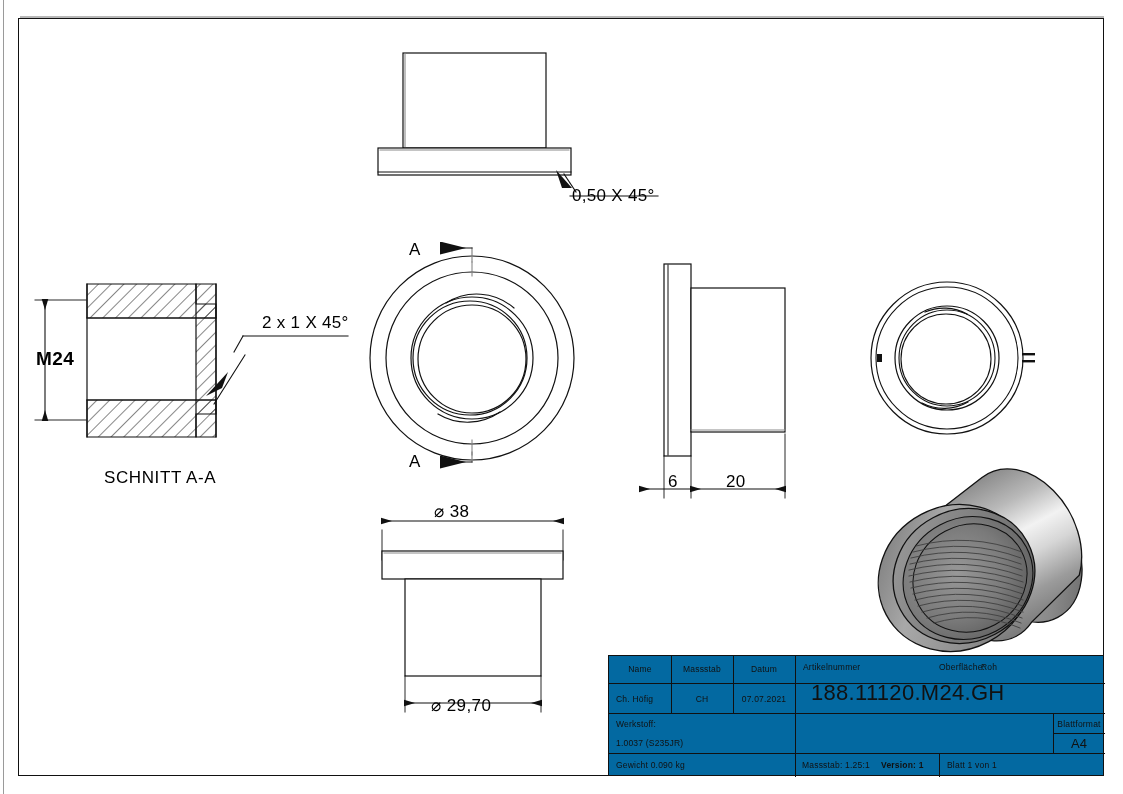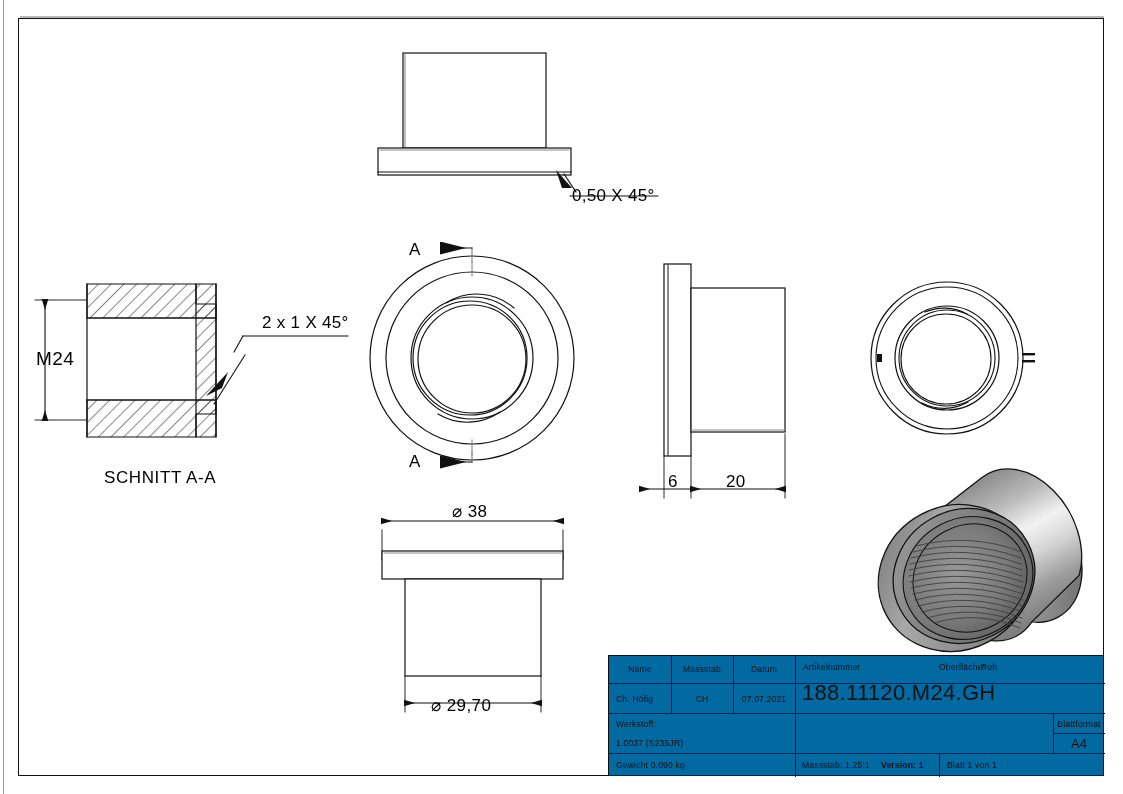--- a/index.html
+++ b/index.html
@@ -269,29 +269,29 @@
         </g>
       </g>
 
     </g>
   </svg>
 
   <div class="lbl note-text" style="left:572px; top:186px;">0,50 X 45°</div>
 
   <div class="lbl note-text" style="left:262px; top:313px;">2 x 1 X 45°</div>
 
-  <div class="lbl dim-text" style="left:36px; top:348px; font-size:19px;">M24</div>
+  <div class="lbl dim-text" style="left:36px; top:348px; font-size:19px;font-weight:bold;">M24</div>
 
   <div class="lbl view-title" style="left:104px; top:468px; font-size:17px;">SCHNITT A-A</div>
 
   <div class="lbl sec-letter" style="left:409px; top:240px; font-size:17px;">A</div>
 
   <div class="lbl sec-letter" style="left:409px; top:452px; font-size:17px;">A</div>
 
-  <div class="lbl dim-text" style="left:452px; top:501px;">⌀ 38</div>
+  <div class="lbl dim-text" style="left:434px; top:501px;">⌀ 38</div>
 
   <div class="lbl dim-text" style="left:431px; top:695px;">⌀ 29,70</div>
 
   <div class="lbl dim-text" style="left:668px; top:472px;">6</div>
 
   <div class="lbl dim-text" style="left:726px; top:472px;">20</div>
 
   <div id="title-block">
 
     <div class="tb-line-h" style="left:0; top:27px;  width:496px;"></div>
@@ -309,21 +309,21 @@
     <div class="tb-cell tb-small tb-center" style="left:62px; top:8px; width:62px;">Massstab</div>
     <div class="tb-cell tb-small tb-center" style="left:124px; top:8px; width:62px;">Datum</div>
 
     <div class="tb-cell tb-small" style="left:7px; top:38px; width:58px;">Ch. Höfig</div>
     <div class="tb-cell tb-small tb-center" style="left:62px; top:38px; width:62px;">CH</div>
     <div class="tb-cell tb-small tb-center" style="left:124px; top:38px; width:62px;">07.07.2021</div>
 
     <div class="tb-cell tb-small" style="left:194px; top:6px;">Artikelnummer</div>
     <div class="tb-cell tb-small" style="left:330px; top:6px;">Oberfläche:</div>
     <div class="tb-cell tb-small" style="left:372px; top:6px;">Roh</div>
-    <div class="tb-cell tb-artnum" style="left:193px; top:24px;">188.11120.M24.GH</div>
+    <div class="tb-cell tb-artnum" style="left:202px; top:24px;">188.11120.M24.GH</div>
 
     <div class="tb-cell tb-small" style="left:7px; top:63px;">Werkstoff:</div>
     <div class="tb-cell tb-small" style="left:7px; top:82px;">1.0037 (S235JR)</div>
 
     <div class="tb-cell tb-small tb-center" style="left:444px; top:63px; width:52px;">Blattformat</div>
     <div class="tb-cell tb-a4" style="left:444px; top:80px; width:52px;">A4</div>
 
     <div class="tb-cell tb-small" style="left:7px; top:104px;">Gewicht 0.090 kg</div>
     <div class="tb-cell tb-small" style="left:193px; top:104px;">Massstab: 1.25:1</div>
     <div class="tb-cell tb-small" style="left:272px; top:104px;font-weight:bold;">Version: 1</div>

